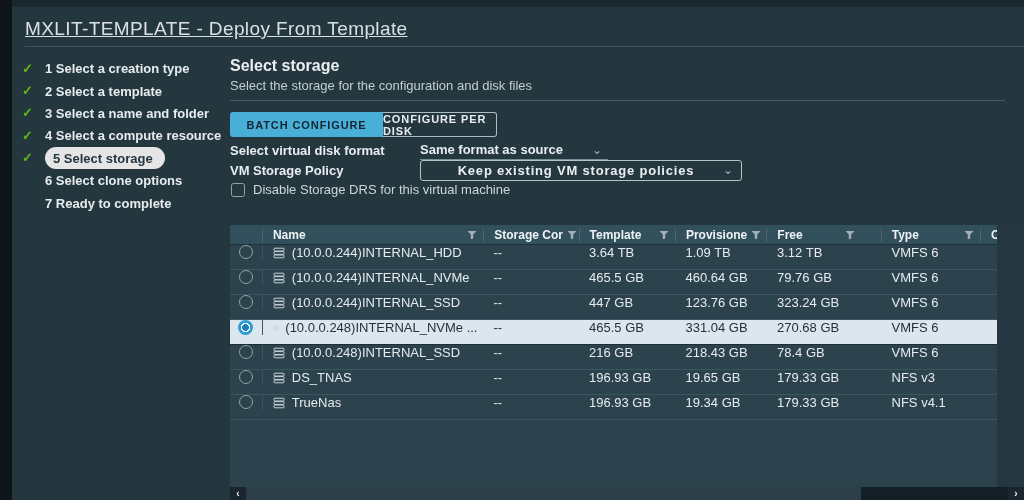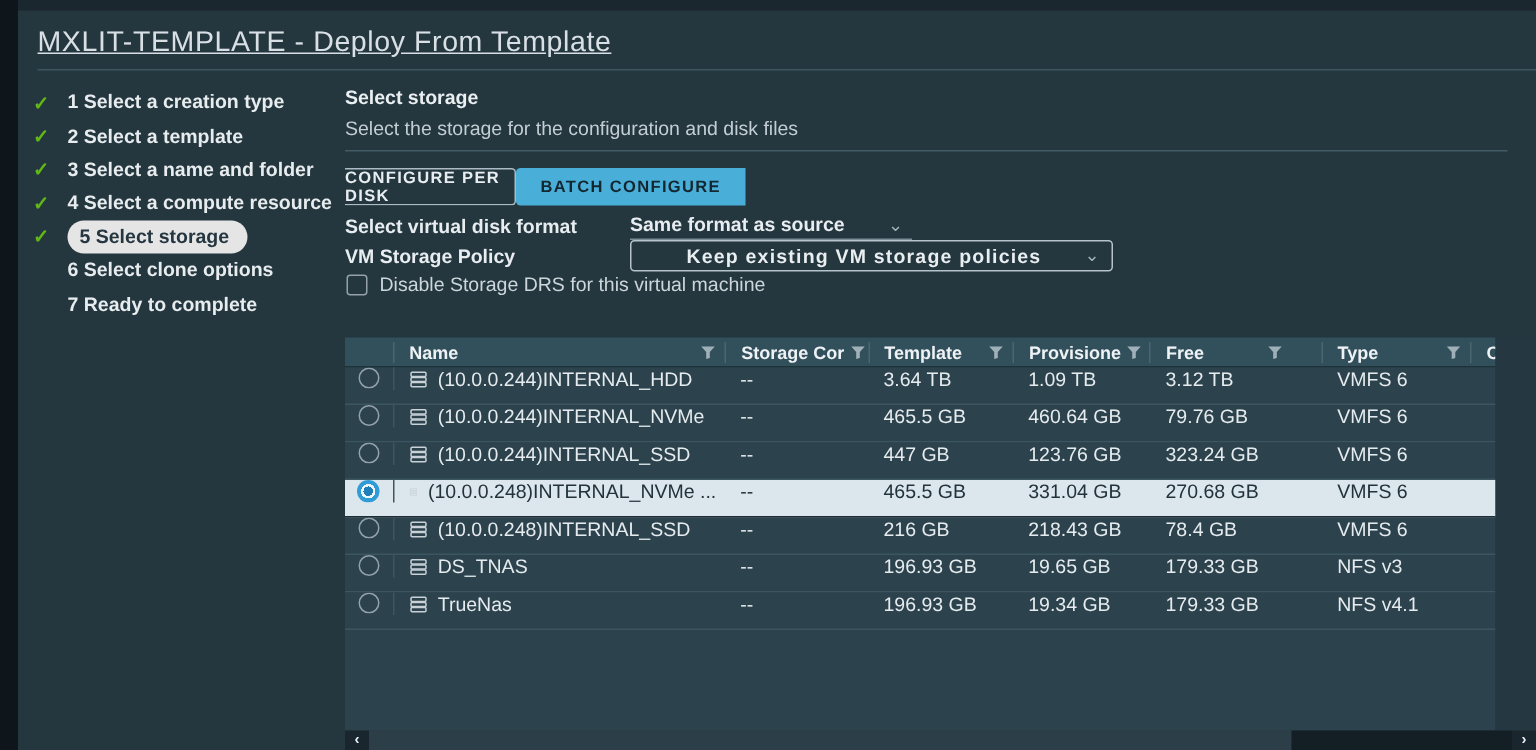--- a/index.html
+++ b/index.html
@@ -17,21 +17,21 @@
   
   .sidebar { position:absolute; left:12px; top:57px; width:218px; }
   .step { display:flex; align-items:center; height:22.4px; padding-left:10px; cursor:default; }
   .step .check { width:16px; font-size:13px; font-weight:700; color:#61b715; margin-right:7px; }
   .step .lbl { font-size:13px; font-weight:600; color:#e7ecef; white-space:nowrap; }
   .step.active .lbl-wrap { background:#e5e5e5; border-radius:12px; padding:2px 12px 2px 8px; }
   .step.active .lbl { color:#243640; }
   .lbl-wrap { padding-left:0; }
 
   
-  .m-heading { position:absolute; left:230px; top:57px; font-size:13px; font-weight:700; color:#eaeff2; }
+  .m-heading { position:absolute; left:230px; top:57px; font-size:16px; font-weight:700; color:#eaeff2; }
   .m-sub { position:absolute; left:230px; top:78px; font-size:13px; color:#c3ced4; }
   .m-divider { position:absolute; left:230px; right:19px; top:100px; height:1px; background:#43ptx; background:#435c66; }
 
   .tabs { position:absolute; left:230px; top:112px; display:flex; height:25px; }
   .tab { display:flex; align-items:center; justify-content:center; font-size:11px; font-weight:600;
          letter-spacing:.9px; cursor:pointer; }
   .tab.active { width:153px; background:#49afd9; color:#14262f; border-radius:3px 0 0 3px; }
   .tab.inactive { width:114px; color:#e7edf0; border:1px solid #adbcc4; border-left:none;
                   border-radius:0 3px 3px 0; background:transparent; }
 
@@ -135,22 +135,22 @@
       <span class="check"></span>
       <span class="lbl-wrap"><span class="lbl">7 Ready to complete</span></span>
     </div>
   </div>
 
   <div class="m-heading">Select storage</div>
   <div class="m-sub">Select the storage for the configuration and disk files</div>
   <div class="m-divider"></div>
 
   <div class="tabs">
+    <div class="tab active">BATCH CONFIGURE</div>
     <div class="tab inactive">CONFIGURE PER DISK</div>
-    <div class="tab active">BATCH CONFIGURE</div>
   </div>
 
   <div class="field-row" style="top:140px;">
     <span class="f-label">Select virtual disk format</span>
     <span class="select-plain">
       <span class="val">Same format as source</span>
       <span class="chev">⌄</span>
     </span>
   </div>
 

